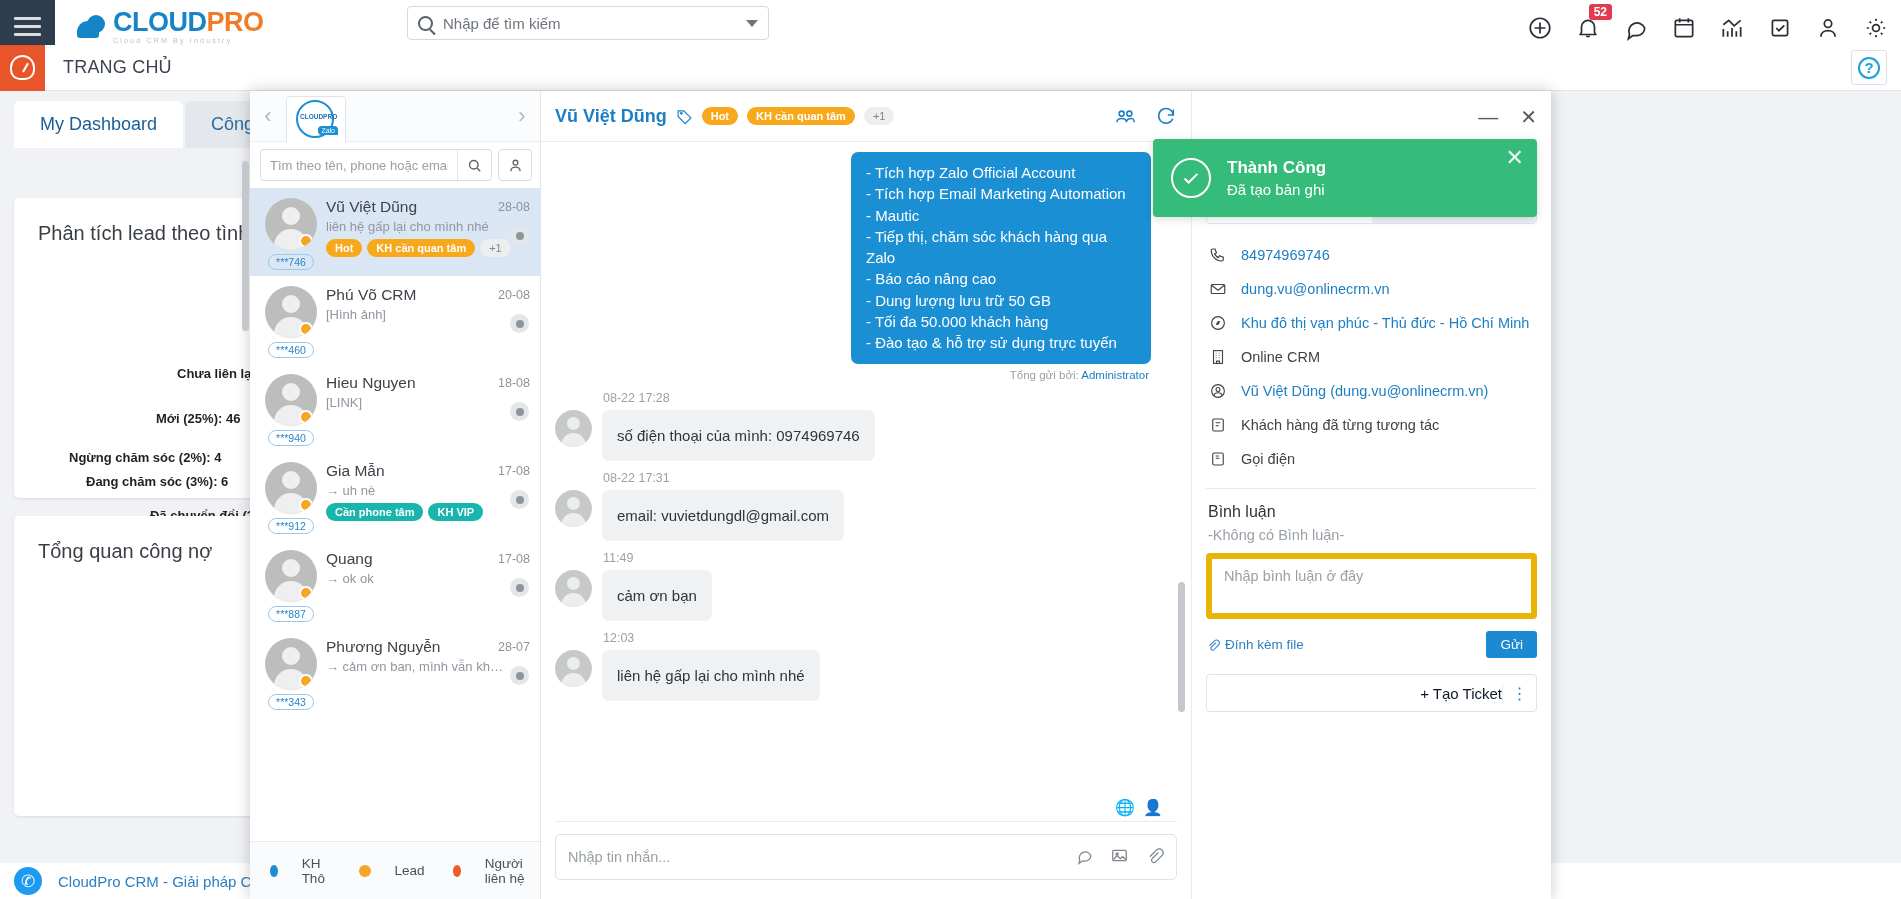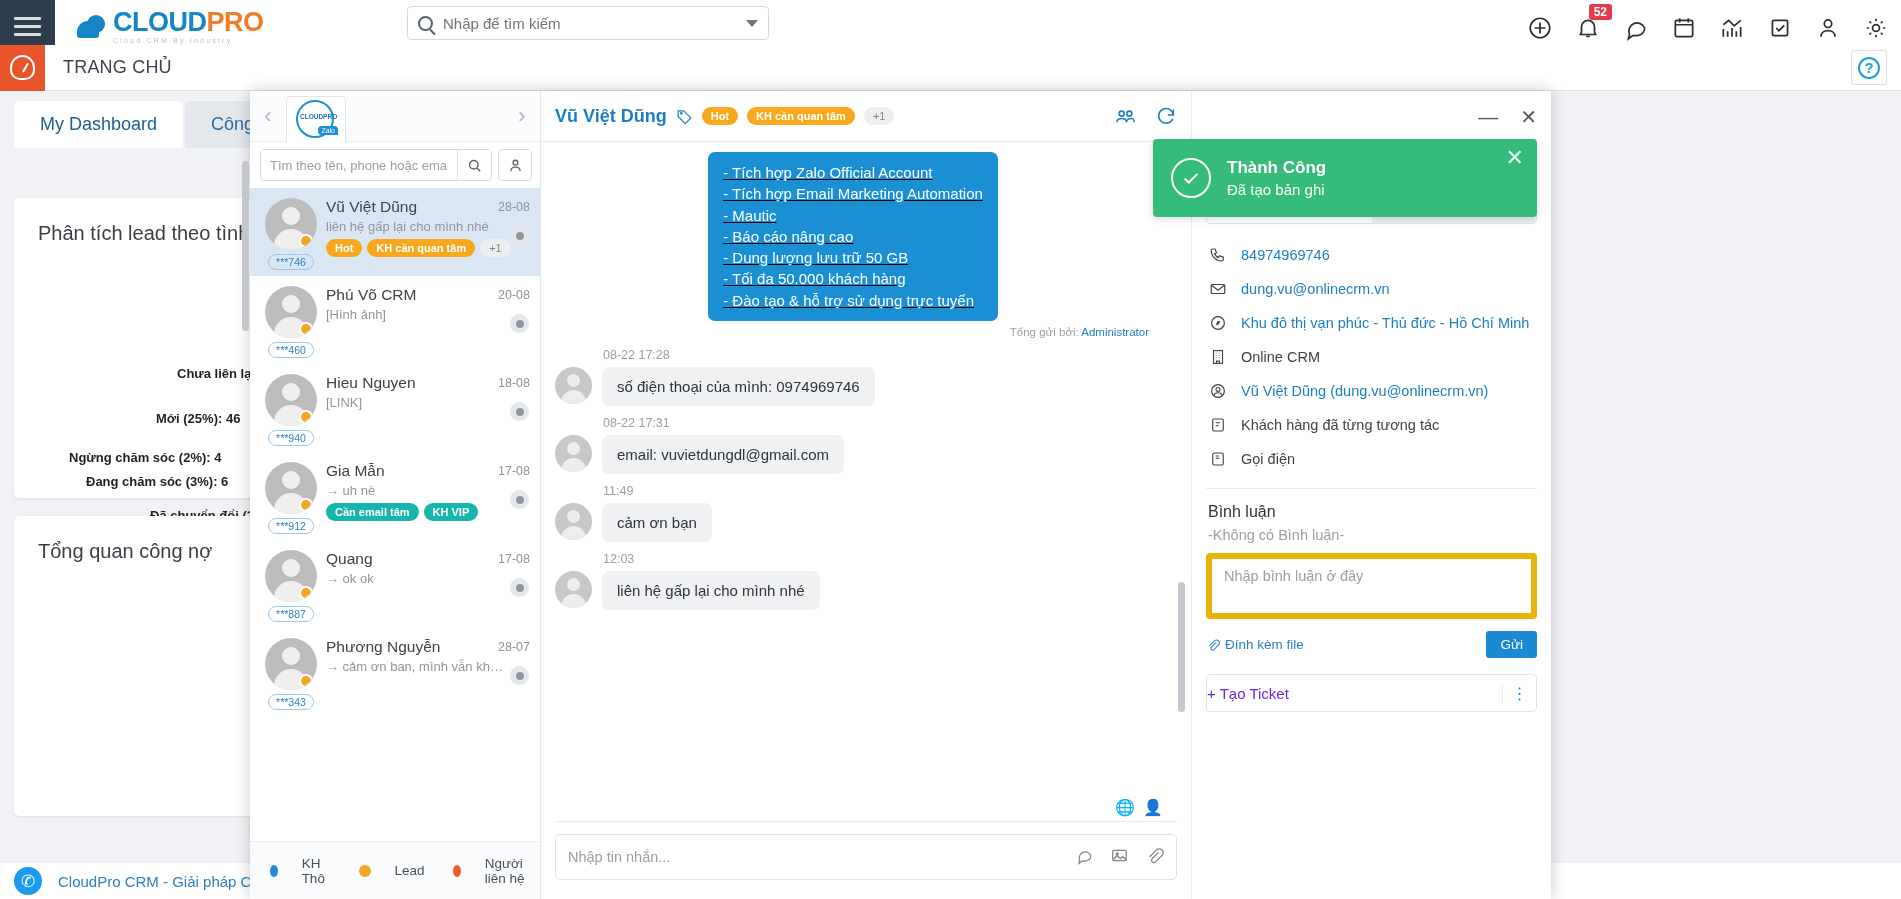--- a/index.html
+++ b/index.html
@@ -161,24 +161,24 @@
   .convo { flex: 1; display:flex; flex-direction: column; min-width:0; position: relative;}
   .convo-head {
     height: 51px; border-bottom: 1px solid #e9ecef; display:flex; align-items:center; padding: 0 14px; gap: 9px;
   }
   .convo-name { font-size: 18px; color: #1c7fc4; font-weight: bold; }
   .tag-icon { width:17px;height:17px; color:#1c7fc4;}
   .convo-head-right { margin-left:auto; display:flex; align-items:center; gap: 18px;}
   .ch-icon { color:#1c7fc4; cursor:pointer; display:flex;}
   .msgs { flex: 1; overflow: hidden; position: relative; padding: 10px 40px 6px 14px;}
   .msg-row { display: flex; margin-bottom: 4px; }
-  .msg-row.out { justify-content: center; text-decoration: underline; }
+  .msg-row.out { justify-content: flex-end; }
   .ts { font-size: 12.5px; color: #9aa0a7; margin: 10px 0 5px 48px;}
   .bubble-in {
-    background: #f0f1f3; border-radius: 7px; padding: 11px 15px; font-size: 15px; color: #2f343a;
+    background: #f0f1f3; border-radius: 7px; padding: 17px 15px; font-size: 15px; color: #2f343a;
     max-width: 420px;
   }
   .bubble-out {
     background: #1b8fd3; color: #fff; border-radius: 7px; padding: 10px 15px; font-size: 15px;
     max-width: 300px; line-height: 1.42;
   }
   .m-avatar { width: 37px; height:37px; border-radius:50%; background:#c6c8ca; margin-right:10px; position:relative; overflow:hidden; flex:none;}
   .m-avatar::before { content:''; position:absolute; left:12px; top:7px; width:13px; height:13px; border-radius:50%; background:#eceded;}
   .m-avatar::after { content:''; position:absolute; left:6px; top:23px; width:25px; height:19px; border-radius:13px 13px 0 0; background:#eceded;}
   .sentby { text-align:right; font-size: 11.5px; color: #9aa0a7; margin: 5px 2px 0 0;}
@@ -208,21 +208,21 @@
   .info-row.link { color: #1c7fc4;}
   .info-row.plain { color: #3d4349;}
   .divider { height:1px; background:#e9ecef; margin: 12px 14px 0 14px;}
   .cm-title { font-size: 16px; color:#2f343a; padding: 14px 16px 6px 16px;}
   .cm-none { font-size: 14.5px; color:#9aa0a7; padding: 0 16px 10px 16px;}
   .cm-box { margin: 0 14px; height: 66px; border:6px solid #eab308; border-radius:4px; padding: 9px 12px; font-size:14.5px; color:#9aa0a6;}
   .cm-actions { display:flex; align-items:center; margin: 12px 14px 0 14px;}
   .attach { font-size: 13.5px; color:#2b7fc4; display:flex; align-items:center; gap:5px; cursor:pointer;}
   .send-btn { margin-left:auto; background:#1c8ad2; color:#fff; border:none; border-radius:3px; padding: 6px 14px; font-size:13.5px; cursor:pointer; font-family:"Liberation Sans",sans-serif;}
   .ticket-bar { margin: 16px 14px 0 14px; border:1px solid #dfe3e7; border-radius:4px; height: 38px; display:flex; align-items:center;}
-  .ticket-lbl { flex:1; text-align:left; color:#6d28d9; font-size:15px;}
+  .ticket-lbl { flex:1; text-align:right; color:#0f172a; font-size:15px;}
   .ticket-dots { width:34px; border-left:1px solid #e9ecef; display:flex;align-items:center;justify-content:center;color:#2b7fc4;}
   
   .toast {
     position:absolute; right: 14px; top: 48px; width: 384px; height: 78px; background: #35bb7a;
     border-radius: 4px; display:flex; align-items:center; padding: 0 18px; gap: 16px; color:#fff;
     box-shadow: 0 2px 8px rgba(0,0,0,.15); z-index: 50;
   }
   .toast-check { width: 40px; height:40px; border:2.5px solid #fff; border-radius:50%; display:flex;align-items:center;justify-content:center;}
   .toast-t { font-size: 17px; font-weight: bold; }
   .toast-s { font-size: 15px; margin-top: 3px;}
@@ -438,21 +438,21 @@
           <div class="c-avatar-col">
             <div class="c-avatar">
               <span class="c-dot"></span>
             </div>
             <div class="c-phone">***912</div>
           </div>
           <div class="c-body">
             <div class="c-name">Gia Mẫn</div>
             <div class="c-preview">→ uh nè</div>
             <div class="c-tags">
-              <span class="tag teal">Cần email tâm</span>
+              <span class="tag teal">Cần phone tâm</span>
               <span class="tag teal">KH VIP</span>
             </div>
           </div>
           <div class="c-date">17-08</div>
           <div class="c-mini-av">
             <i></i>
           </div>
         </div>
         <div class="contact">
           <div class="c-avatar-col">
@@ -530,20 +530,21 @@
         </div>
       </div>
     </div>
 
     <div class="msgs">
       <div class="msg-row out">
         <div class="bubble-out" id="out-bubble">
             <div>- Tích hợp Zalo Official Account</div>
             <div>- Tích hợp Email Marketing Automation</div>
             <div>- Mautic</div>
+            <div>- Tiếp thị, chăm sóc khách hàng qua Zalo</div>
             <div>- Báo cáo nâng cao</div>
             <div>- Dung lượng lưu trữ 50 GB</div>
             <div>- Tối đa 50.000 khách hàng</div>
             <div>- Đào tạo &amp; hỗ trợ sử dụng trực tuyến</div>
           </div>
       </div>
       <div class="sentby">
         <span>Tổng gửi bởi:</span>
         <b>Administrator</b>
       </div>

